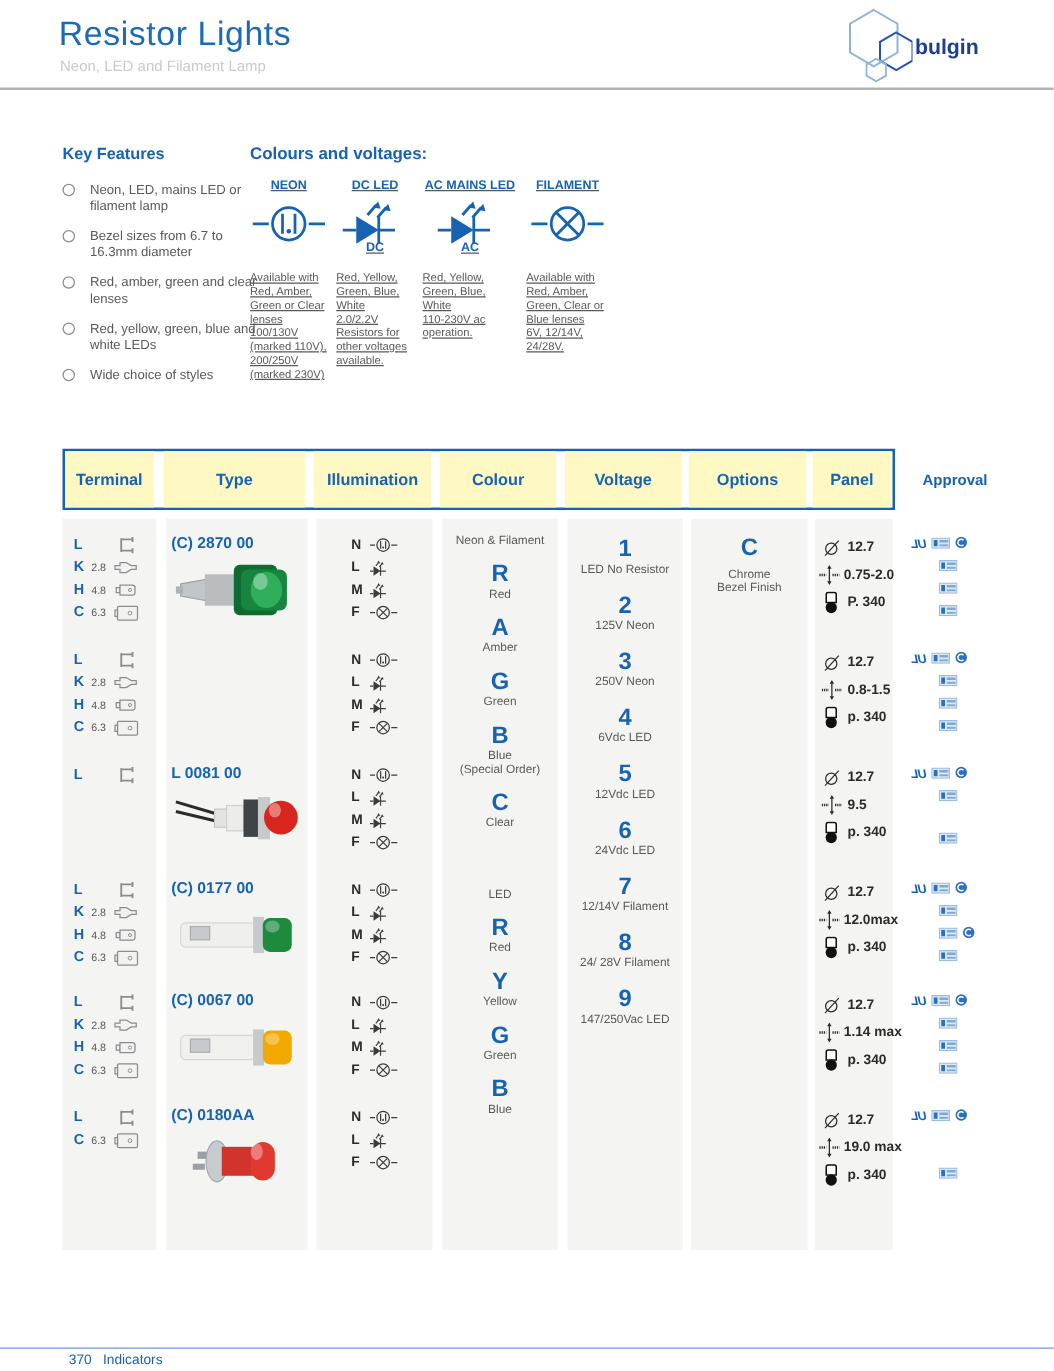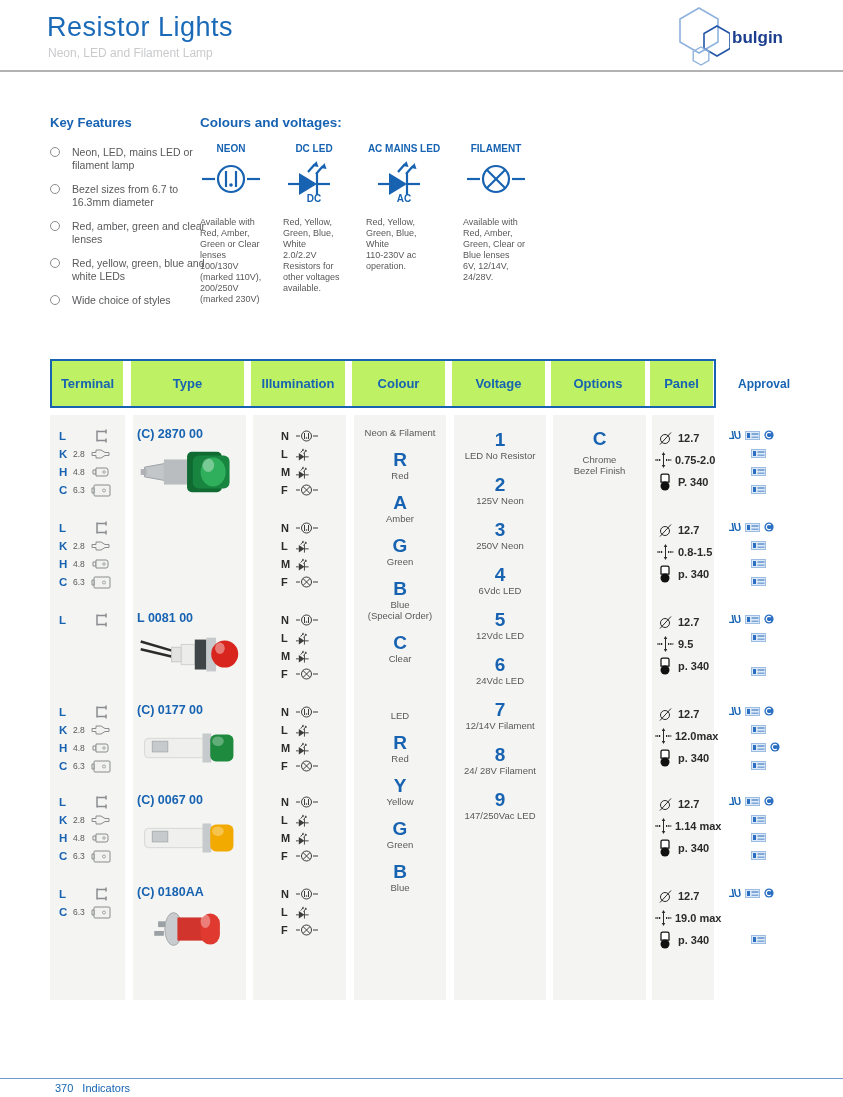--- a/index.html
+++ b/index.html
@@ -15,30 +15,30 @@
 
   
   .features{position:absolute;left:50px;top:115px;width:168px;}
   .sec-h{margin:0;font-size:13px;font-weight:bold;color:#1763b2;}
   .features ul{list-style:none;margin:16px 0 0 0;padding:0;}
   .features li{display:flex;margin-bottom:11px;font-size:10.5px;line-height:13px;color:#58595b;}
   .fmark{width:8px;height:8px;border:1.5px solid #8a8d8f;border-radius:50%;margin-right:12px;flex:none;margin-top:1px;}
 
   
   .cv{position:absolute;left:200px;top:115px;width:330px;}
-  .cv-groups{display:flex;gap:21px;margin-top:13px;}
+  .cv-groups{display:flex;gap:7px;margin-top:13px;text-decoration:underline;}
   .cv-group{display:flex;flex-direction:column;}
   .cv-name{font-size:10px;font-weight:bold;color:#1763b2;text-align:center;white-space:nowrap;height:18px;}
   .cv-icon{height:48px;display:flex;flex-direction:column;align-items:center;justify-content:flex-start;}
   .cv-sub{font-size:10px;font-weight:bold;color:#1763b2;text-align:center;margin-top:-2px;}
   .cv-desc{font-size:9px;line-height:11px;color:#58595b;margin-top:8px;white-space:pre-line;}
 
   
   .thead-box{position:absolute;left:50px;top:359px;width:662px;height:45px;border:2px solid #1763b2;background:#fff;}
-  .th-cell{position:absolute;top:361px;height:45px;background:#bef264;display:flex;align-items:center;justify-content:center;font-size:13px;font-weight:bold;color:#1763b2;}
+  .th-cell{position:absolute;top:361px;height:45px;background:#fef9c3;display:flex;align-items:center;justify-content:center;font-size:13px;font-weight:bold;color:#1763b2;}
   .th-approval{position:absolute;left:725px;width:78px;top:361px;height:45px;display:flex;align-items:center;justify-content:center;font-size:12px;font-weight:bold;color:#1763b2;}
 
   
   .strip{position:absolute;top:415px;height:585px;background:#f4f4f2;}
   .strip.white{background:transparent;}
 
   .row-abs{position:absolute;left:0;right:0;}
 
   
   .t-line{display:flex;align-items:center;height:18px;margin-left:9px;}

